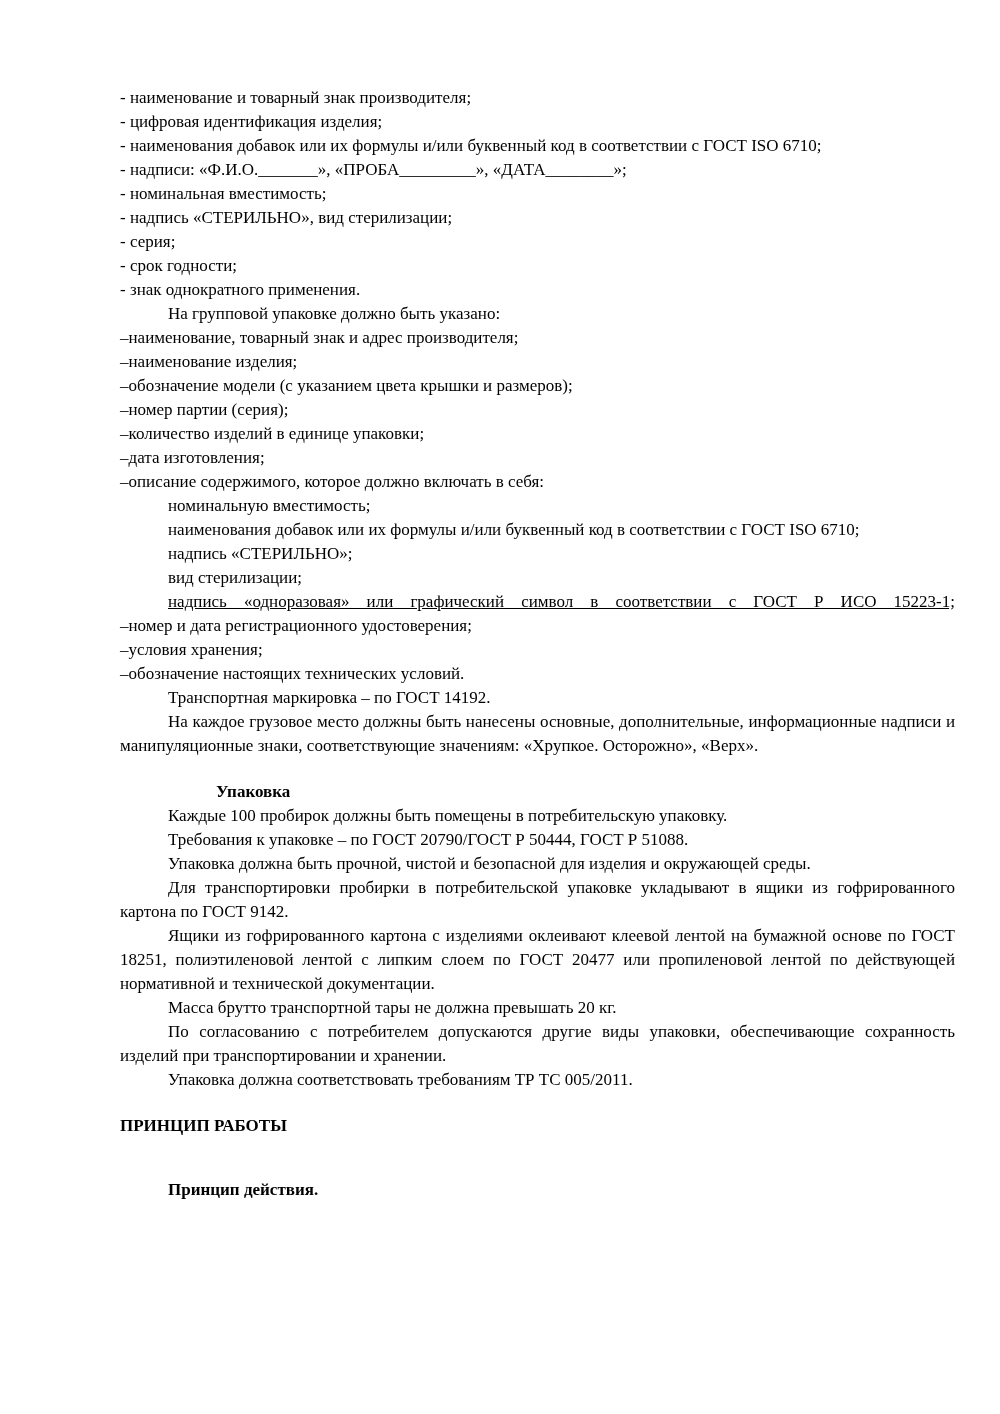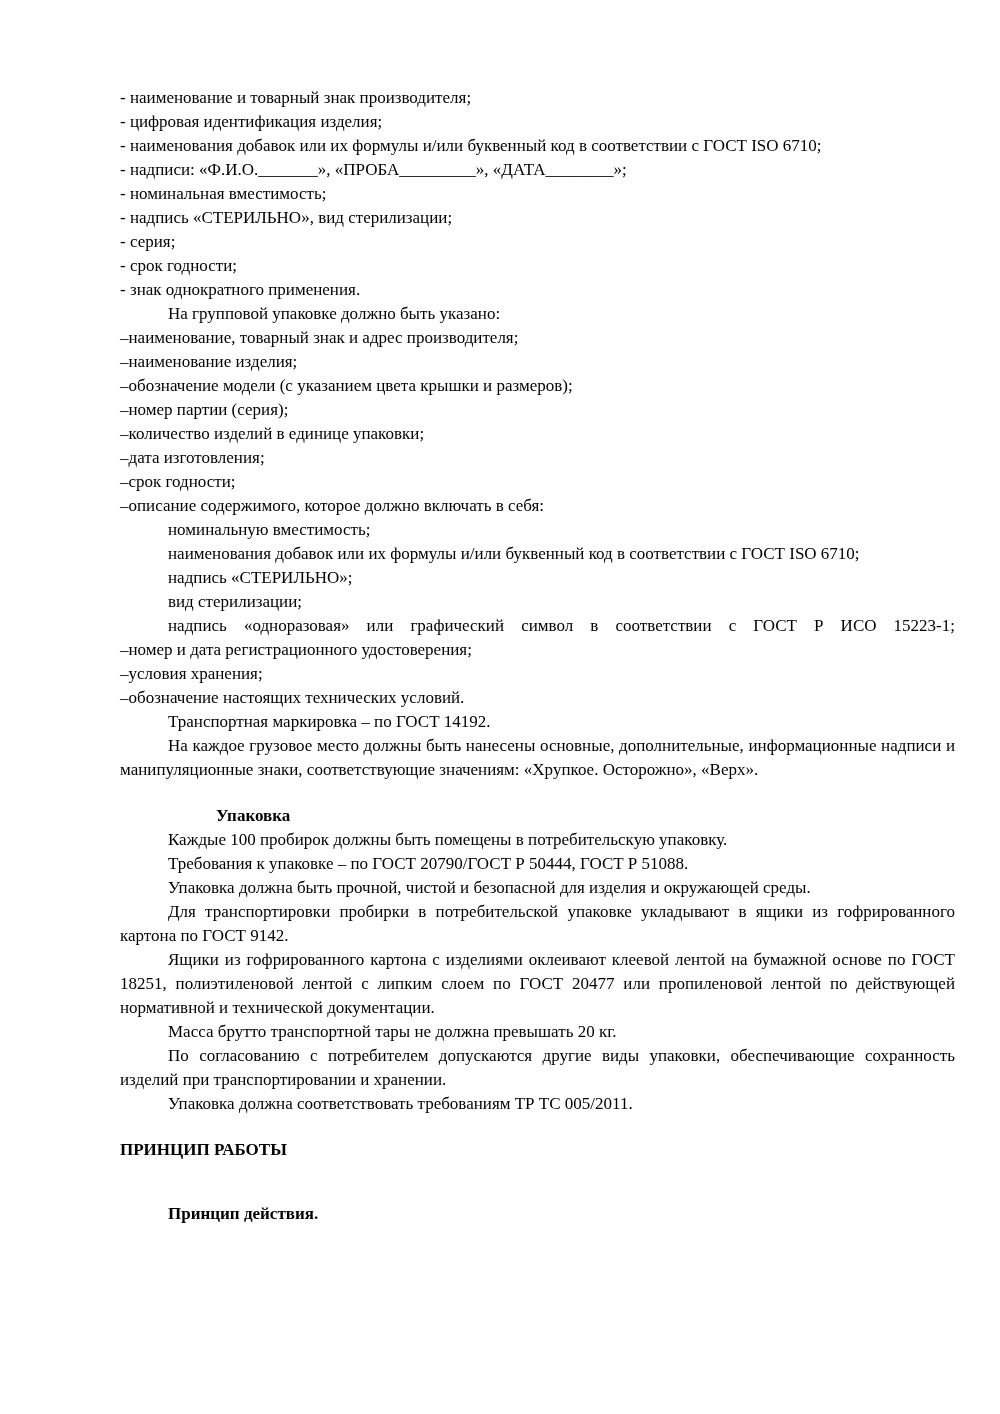--- a/index.html
+++ b/index.html
@@ -19,21 +19,21 @@
     height: 1414px;
     padding: 86px 45px 40px 120px;
     background: #ffffff;
   }
   .p { margin: 0; text-align: justify; }
   .ind { text-indent: 48px; }
   .ind2 { text-indent: 96px; }
   .b { font-weight: bold; margin-top: 40px; }
   .center { text-align: left; text-indent: 0; }
   .gap { margin-top: 22px; }
-  .stretch { text-align-last: justify; }
+  .stretch { text-align-last: justify; text-decoration: underline; }
 </style>
 </head>
 <body>
 
 <div class="page">
 
   <p class="p">- наименование и товарный знак производителя;</p>
   <p class="p">- цифровая идентификация изделия;</p>
   <p class="p">- наименования добавок или их формулы и/или буквенный код в соответствии с ГОСТ ISO 6710;</p>
   <p class="p">- надписи: «Ф.И.О._______», «ПРОБА_________», «ДАТА________»;</p>
@@ -44,21 +44,20 @@
   <p class="p">- знак однократного применения.</p>
 
   <p class="p ind">На групповой упаковке должно быть указано:</p>
 
   <p class="p">–наименование, товарный знак и адрес производителя;</p>
   <p class="p">–наименование изделия;</p>
   <p class="p">–обозначение модели (с указанием цвета крышки и размеров);</p>
   <p class="p">–номер партии (серия);</p>
   <p class="p">–количество изделий в единице упаковки;</p>
   <p class="p">–дата изготовления;</p>
-  <p class="p">–срок годности;</p>
   <p class="p">–описание содержимого, которое должно включать в себя:</p>
 
   <p class="p ind">номинальную вместимость;</p>
   <p class="p ind">наименования добавок или их формулы и/или буквенный код в соответствии с ГОСТ ISO 6710;</p>
   <p class="p ind">надпись «СТЕРИЛЬНО»;</p>
   <p class="p ind">вид стерилизации;</p>
   <p class="p ind stretch">надпись «одноразовая» или графический символ в соответствии с ГОСТ Р ИСО 15223-1;</p>
 
   <p class="p">–номер и дата регистрационного удостоверения;</p>
   <p class="p">–условия хранения;</p>

